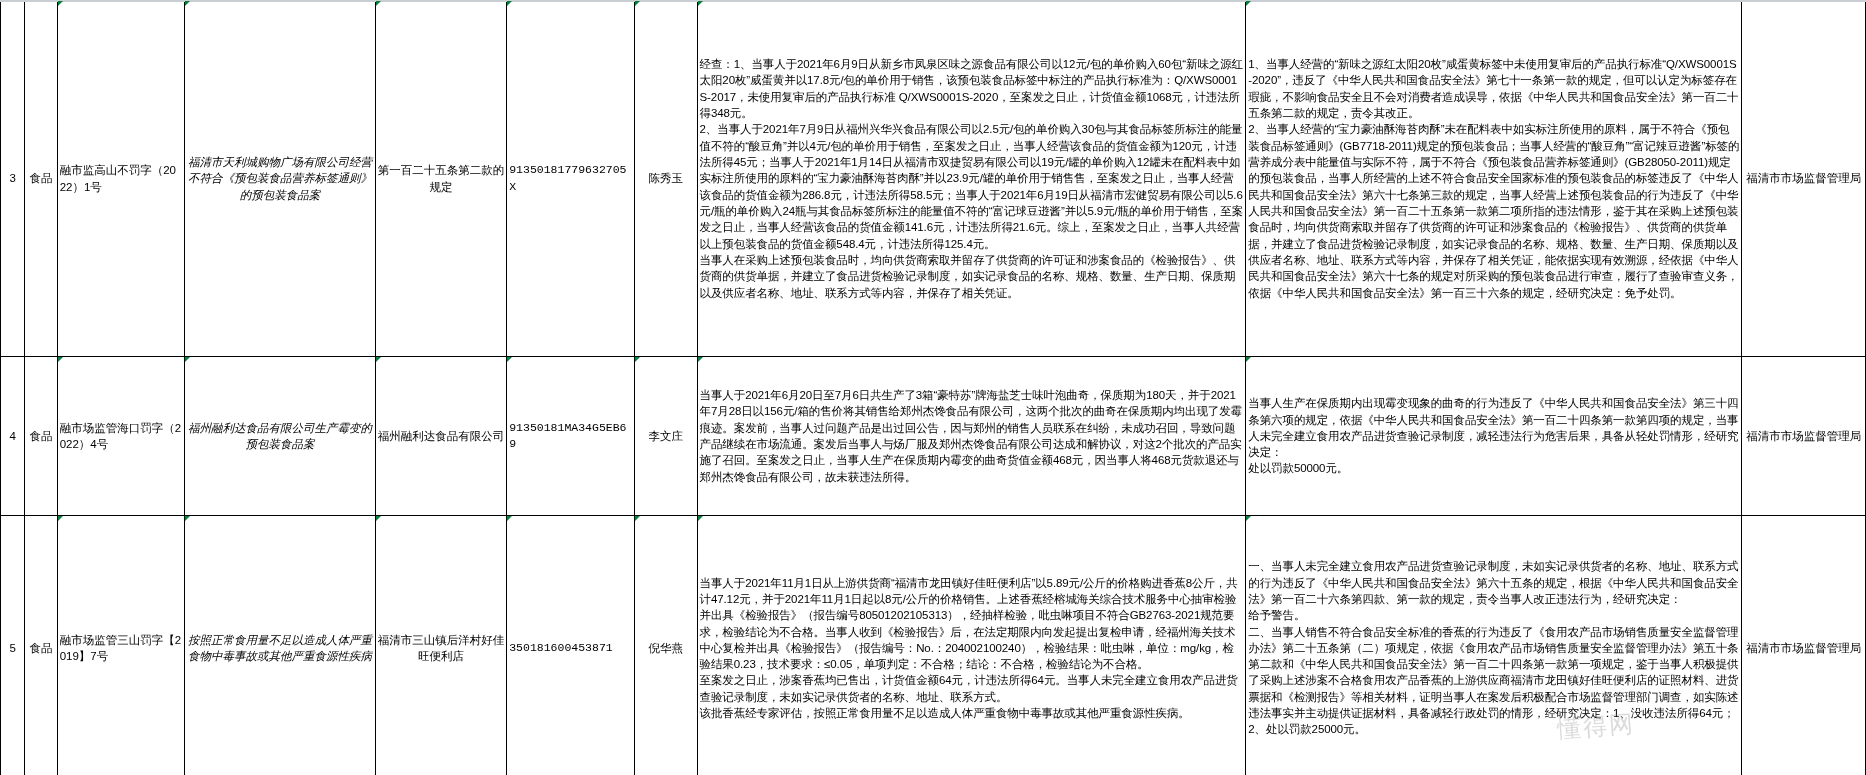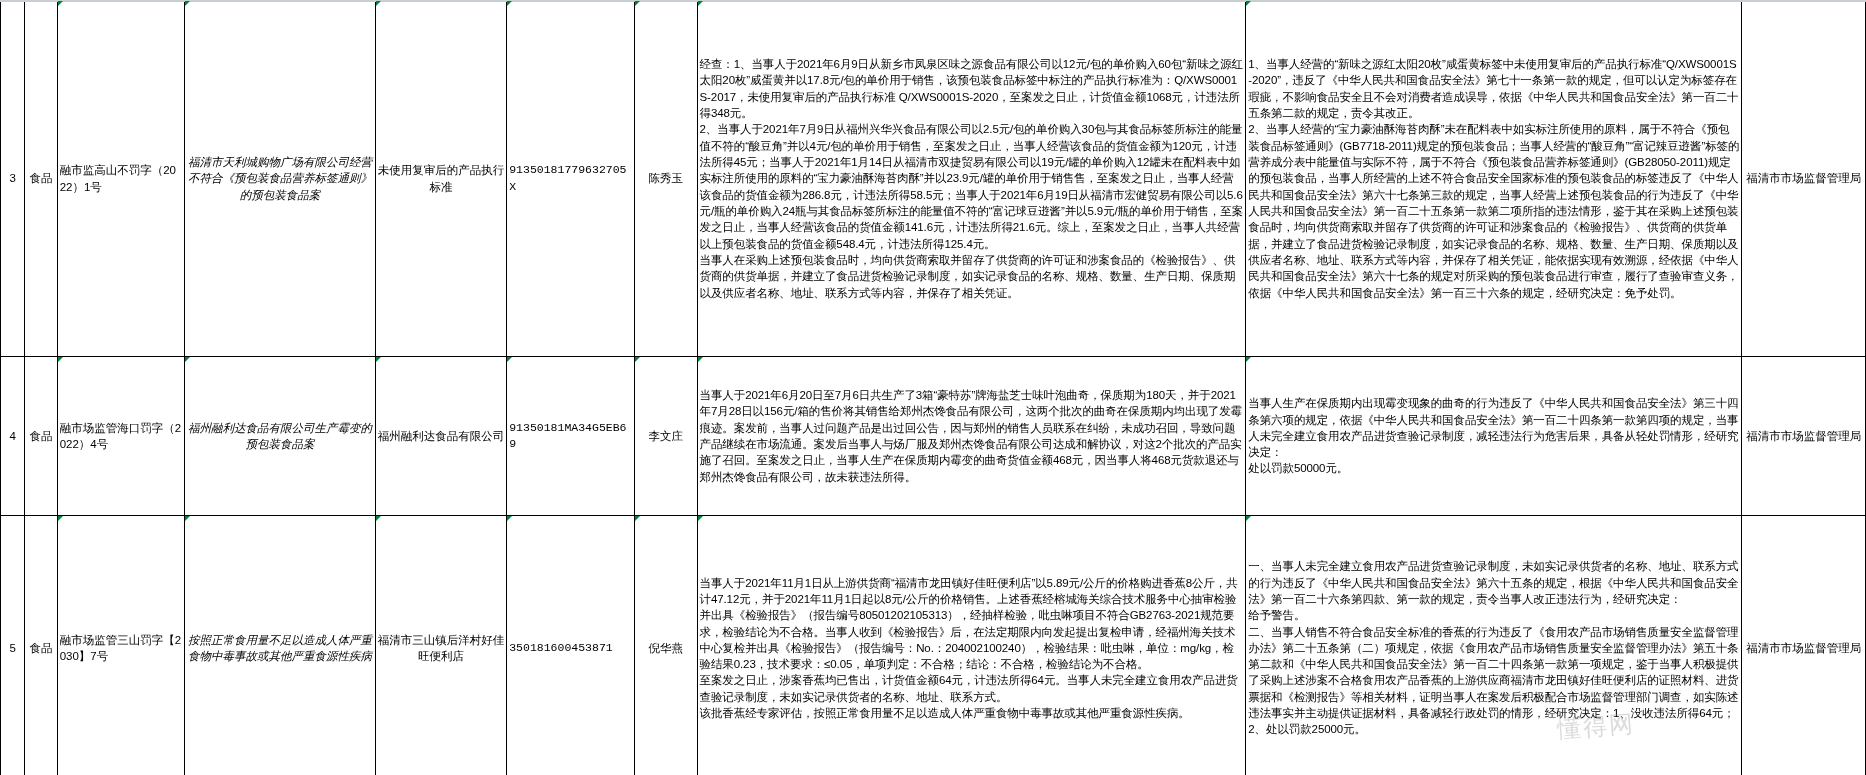--- a/index.html
+++ b/index.html
@@ -127,21 +127,21 @@
         <td class="c-type">
             <span class="cell-text">食品</span>
           </td>
         <td class="c-docno mark">
             <span class="cell-text">融市监高山不罚字（2022）1号</span>
           </td>
         <td class="c-case mark">
             <span class="cell-text">福清市天利城购物广场有限公司经营不符合《预包装食品营养标签通则》的预包装食品案</span>
           </td>
         <td class="c-party mark">
-            <span class="cell-text">未使用复审后的产品执行标准</span>
+            <span class="cell-text">第一百二十五条第二款的规定</span>
           </td>
         <td class="c-uscc mark">
             <span class="cell-text">91350181779632705X</span>
           </td>
         <td class="c-legal mark">
             <span class="cell-text">陈秀玉</span>
           </td>
         <td class="c-fact mark">
             <span class="cell-text">经查：1、当事人于2021年6月9日从新乡市凤泉区味之源食品有限公司以12元/包的单价购入60包“新味之源红太阳20枚”威蛋黄并以17.8元/包的单价用于销售，该预包装食品标签中标注的产品执行标准为：Q/XWS0001S-2017，未使用复审后的产品执行标准 Q/XWS0001S-2020，至案发之日止，计货值金额1068元，计违法所得348元。
 2、当事人于2021年7月9日从福州兴华兴食品有限公司以2.5元/包的单价购入30包与其食品标签所标注的能量值不符的“酸豆角”并以4元/包的单价用于销售，至案发之日止，当事人经营该食品的货值金额为120元，计违法所得45元；当事人于2021年1月14日从福清市双捷贸易有限公司以19元/罐的单价购入12罐未在配料表中如实标注所使用的原料的“宝力豪油酥海苔肉酥”并以23.9元/罐的单价用于销售售，至案发之日止，当事人经营该食品的货值金额为286.8元，计违法所得58.5元；当事人于2021年6月19日从福清市宏健贸易有限公司以5.6元/瓶的单价购入24瓶与其食品标签所标注的能量值不符的“富记球豆逰酱”并以5.9元/瓶的单价用于销售，至案发之日止，当事人经营该食品的货值金额141.6元，计违法所得21.6元。综上，至案发之日止，当事人共经营以上预包装食品的货值金额548.4元，计违法所得125.4元。
@@ -191,21 +191,21 @@
       </tr>
 
       <tr class="r5">
         <td class="c-idx">
             <span class="cell-text">5</span>
           </td>
         <td class="c-type">
             <span class="cell-text">食品</span>
           </td>
         <td class="c-docno mark">
-            <span class="cell-text">融市场监管三山罚字【2030】7号</span>
+            <span class="cell-text">融市场监管三山罚字【2019】7号</span>
           </td>
         <td class="c-case mark">
             <span class="cell-text">按照正常食用量不足以造成人体严重食物中毒事故或其他严重食源性疾病</span>
           </td>
         <td class="c-party mark">
             <span class="cell-text">福清市三山镇后洋村好佳旺便利店</span>
           </td>
         <td class="c-uscc mark">
             <span class="cell-text">350181600453871</span>
           </td>

